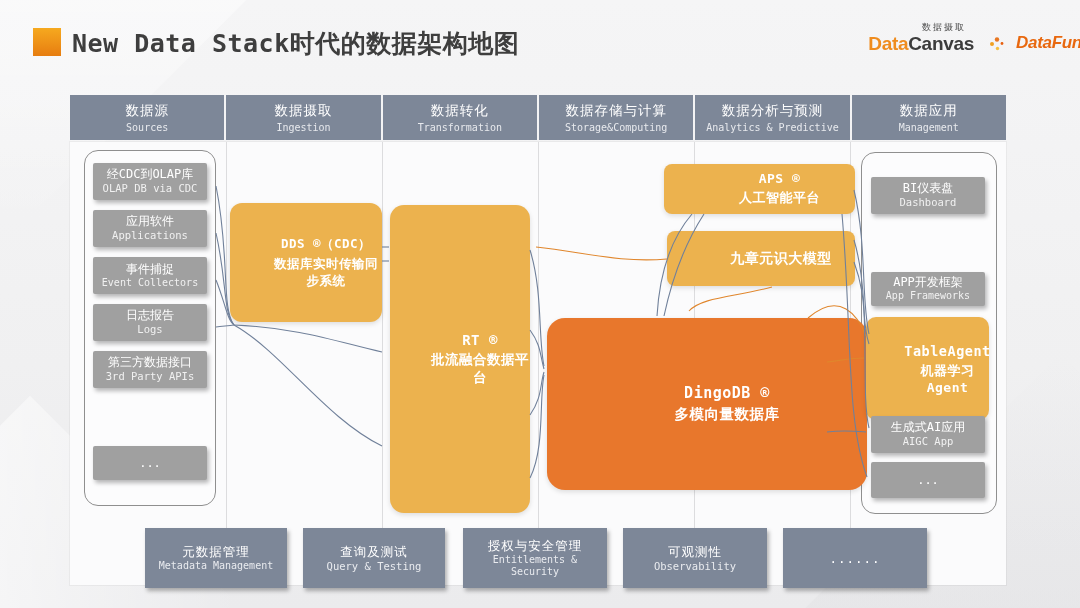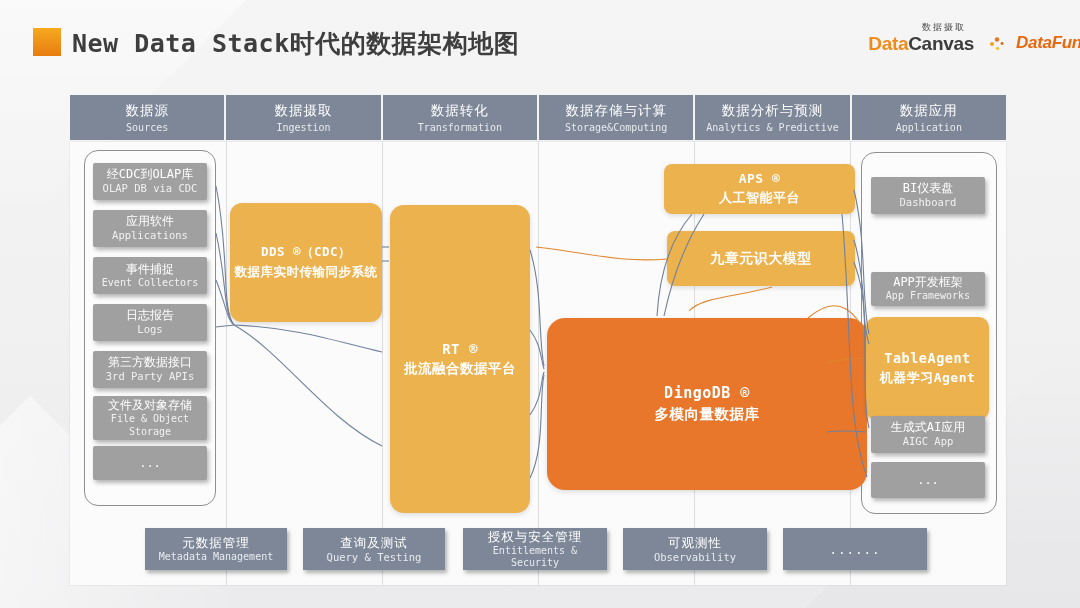--- a/index.html
+++ b/index.html
@@ -37,28 +37,28 @@
 
   
   .frame { position:absolute; border:1.5px solid #8f8f8f; border-radius:14px; background:rgba(255,255,255,.35); }
 
   
   .gbox { position:absolute; background:#a0a0a0; border-radius:2px; color:#fff; display:flex; flex-direction:column; align-items:center; justify-content:center; text-align:center; box-shadow:2px 3px 4px rgba(0,0,0,.28); line-height:1.25; z-index:2; }
   .gbox .zh { font-size:12px; }
   .gbox .en { font-size:10.5px; color:#f1f1f1; }
 
   
-  .pbox { position:absolute; border-radius:12px; color:#fff; display:flex; flex-direction:column; align-items:center; justify-content:center; text-align:center; gap:3px; z-index:2; box-shadow:0 2px 5px rgba(0,0,0,.12); }
+  .pbox { position:absolute; border-radius:12px; color:#fff; display:flex; flex-direction:column; align-items:center; justify-content:center; text-align:center; gap:3px; z-index:2; box-shadow:0 2px 5px rgba(0,0,0,.12);padding-left:40px; }
   .amber { background:#ecb24e; }
   .orange { background:#e8772c; }
   .pbox .l1 { font-size:13px; font-weight:700; letter-spacing:.5px; }
   .pbox .l2 { font-size:13px; font-weight:700; letter-spacing:.5px; }
 
   
-  .bbox { position:absolute; top:528px; height:42px; background:#7d8798; color:#fff; display:flex; flex-direction:column; align-items:center; justify-content:center; text-align:center; gap:1px; box-shadow:2px 3px 4px rgba(0,0,0,.3); line-height:1.2; z-index:2; }
+  .bbox { position:absolute; top:528px; height:60px; background:#7d8798; color:#fff; display:flex; flex-direction:column; align-items:center; justify-content:center; text-align:center; gap:1px; box-shadow:2px 3px 4px rgba(0,0,0,.3); line-height:1.2; z-index:2; }
   .bbox .zh { font-size:12.5px; letter-spacing:1px; }
   .bbox .en { font-size:10.5px; color:#e9ebef; }
 
   svg.connections { position:absolute; left:0; top:0; width:1080px; height:608px; pointer-events:none; z-index:5; }
   svg.connections path { fill:none; stroke-width:1.1; }
   .ln-s { stroke:#70809a; }
   .ln-o { stroke:#e0862c; stroke-width:1.3; }
 </style>
 </head>
 <body>
@@ -101,21 +101,21 @@
     <div class="col-header">
       <span class="zh">数据存储与计算</span>
         <span class="en">Storage&amp;Computing</span>
     </div>
     <div class="col-header">
       <span class="zh">数据分析与预测</span>
         <span class="en">Analytics &amp; Predictive</span>
     </div>
     <div class="col-header">
       <span class="zh">数据应用</span>
-        <span class="en">Application</span>
+        <span class="en">Management</span>
     </div>
   </div>
 
   <div class="col-area"></div>
   <div class="col-sep" style="left:226px"></div>
   <div class="col-sep" style="left:382px"></div>
   <div class="col-sep" style="left:538px"></div>
   <div class="col-sep" style="left:694px"></div>
   <div class="col-sep" style="left:850px"></div>
 
@@ -132,24 +132,20 @@
     <span class="zh">事件捕捉</span>
       <span class="en" style="font-size:10px">Event Collectors</span>
   </div>
   <div class="gbox" style="left:93px; top:304px; width:114px; height:37px;">
     <span class="zh">日志报告</span>
       <span class="en">Logs</span>
   </div>
   <div class="gbox" style="left:93px; top:351px; width:114px; height:37px;">
     <span class="zh">第三方数据接口</span>
       <span class="en">3rd Party APIs</span>
-  </div>
-  <div class="gbox" style="left:93px; top:396px; width:114px; height:44px;">
-    <span class="zh">文件及对象存储</span>
-      <span class="en" style="font-size:10px; width:100px;">File &amp; Object Storage</span>
   </div>
   <div class="gbox" style="left:93px; top:446px; width:114px; height:34px;">
     <span class="zh">...</span>
   </div>
 
   <div class="pbox amber" style="left:230px; top:203px; width:152px; height:119px; border-radius:12px;">
     <span class="l1" style="font-size:12.5px">DDS ®（CDC）</span>
     <span class="l2" style="font-size:12.5px">数据库实时传输同步系统</span>
   </div>
   <div class="pbox amber" style="left:390px; top:205px; width:140px; height:308px; border-radius:14px;">

